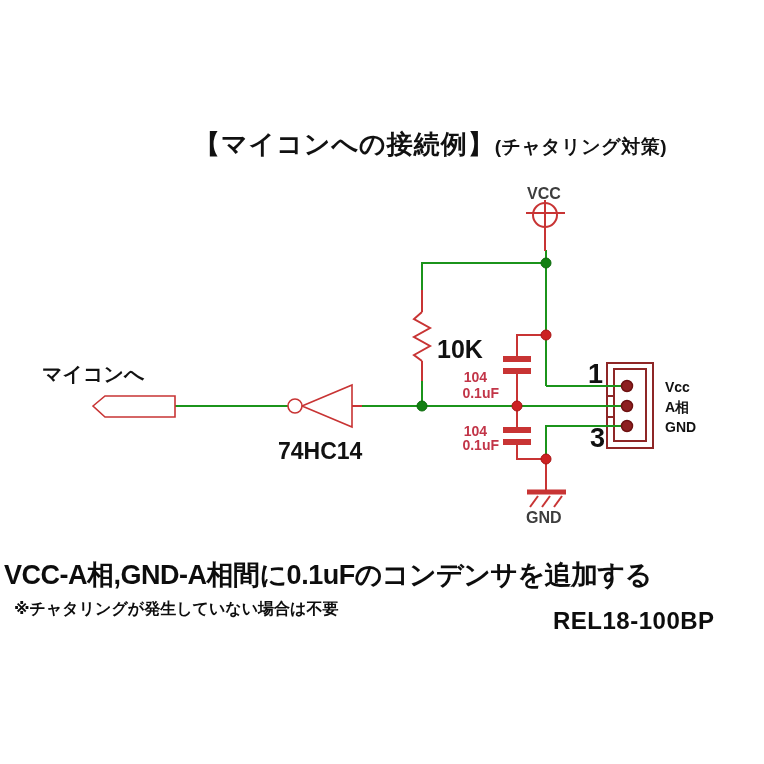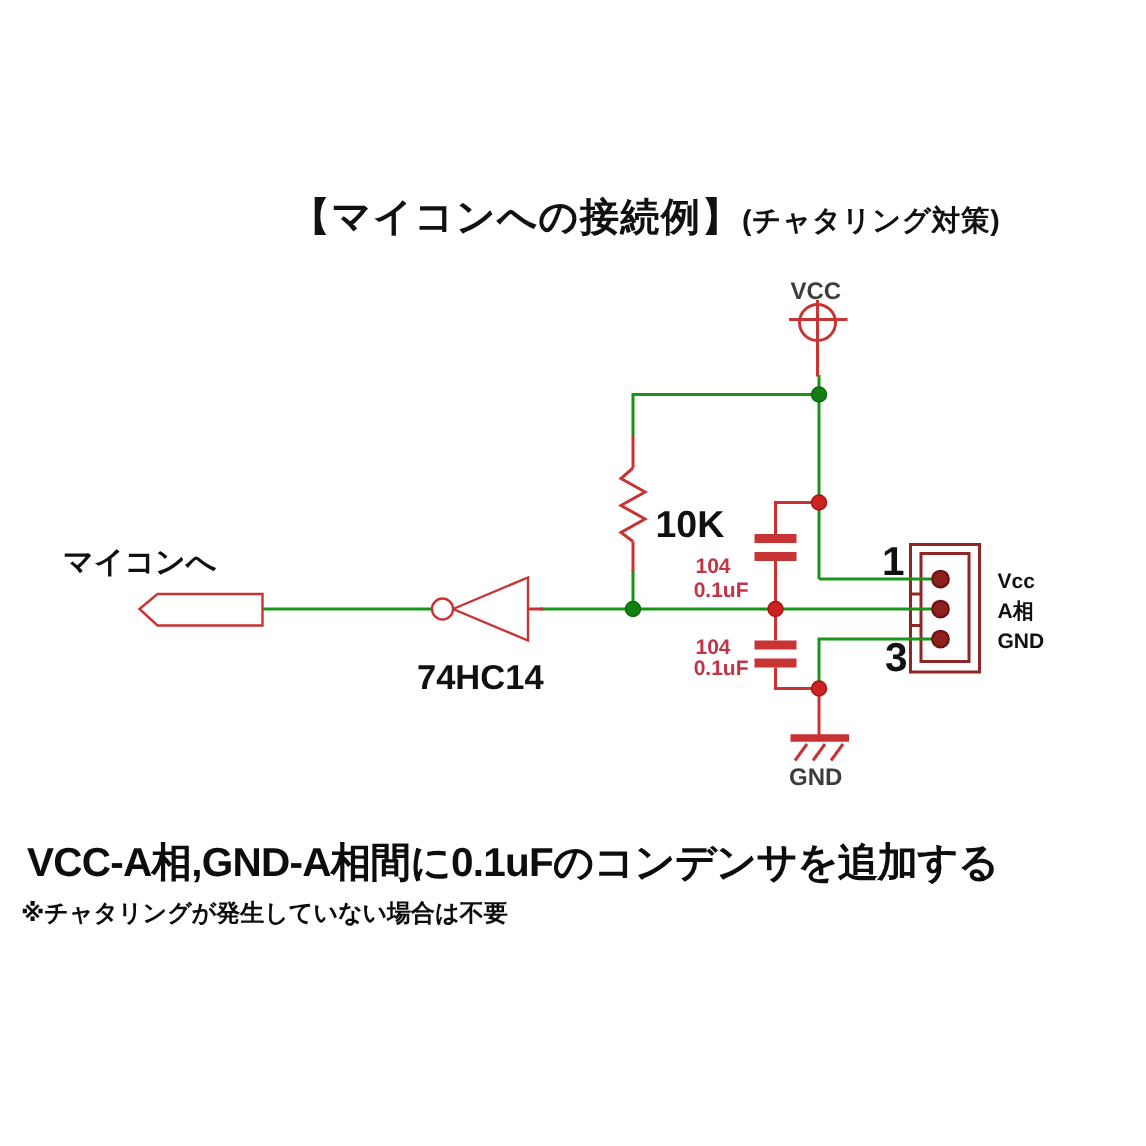--- a/index.html
+++ b/index.html
@@ -6,21 +6,21 @@
   body{
     width:764px;height:764px;background:#ffffff;
     font-family:"Liberation Sans","DejaVu Sans",sans-serif;
     position:relative;overflow:hidden;
   }
   .stage{position:absolute;inset:0;width:764px;height:764px;text-align:right;}
   .abs{position:absolute;white-space:nowrap;}
   .title-line{left:194px;top:127px;color:#111;}
   .title-main{font-size:26px;font-weight:bold;letter-spacing:1px;}
   .title-sub{font-size:19px;font-weight:bold;letter-spacing:0.5px;}
-  .note1{left:18px;top:557px;font-size:27px;font-weight:bold;color:#0d0d0d;letter-spacing:-0.5px;}
+  .note1{left:4px;top:557px;font-size:27px;font-weight:bold;color:#0d0d0d;letter-spacing:-0.5px;}
   .note2{left:14px;top:599px;font-size:16px;font-weight:bold;color:#0d0d0d;}
   .partno{left:553px;top:607px;font-size:24px;font-weight:bold;color:#0d0d0d;letter-spacing:0.5px;}
   svg{position:absolute;left:0;top:0;}
   .wire{stroke:#1b941b;stroke-width:2;fill:none;}
   .comp{stroke:#c83434;stroke-width:2;fill:none;}
   .compthin{stroke:#c83434;stroke-width:1.6;fill:#ffffff;}
   .platefill{fill:#c83434;stroke:none;}
   .conn{stroke:#8e2626;stroke-width:2;fill:#ffffff;}
   .conn-line{stroke:#8e2626;stroke-width:2;fill:none;}
   .pin-dot{fill:#8e2020;stroke:#6e1212;stroke-width:1.5;}
@@ -132,14 +132,15 @@
     <text x="42" y="381" class="t-black" font-size="20">マイコンへ</text>
     <text x="588" y="383" class="t-num">1</text>
     <text x="590" y="447" class="t-num">3</text>
     <text x="665" y="392" class="t-pin">Vcc</text>
     <text x="665" y="412" class="t-pin">A相</text>
     <text x="665" y="432" class="t-pin">GND</text>
   </svg>
 
   <div class="abs note1">VCC-A相,GND-A相間に0.1uFのコンデンサを追加する</div>
   <div class="abs note2">※チャタリングが発生していない場合は不要</div>
+  <div class="abs partno">REL18-100BP</div>
 
 </div>
 
 </body></html>

